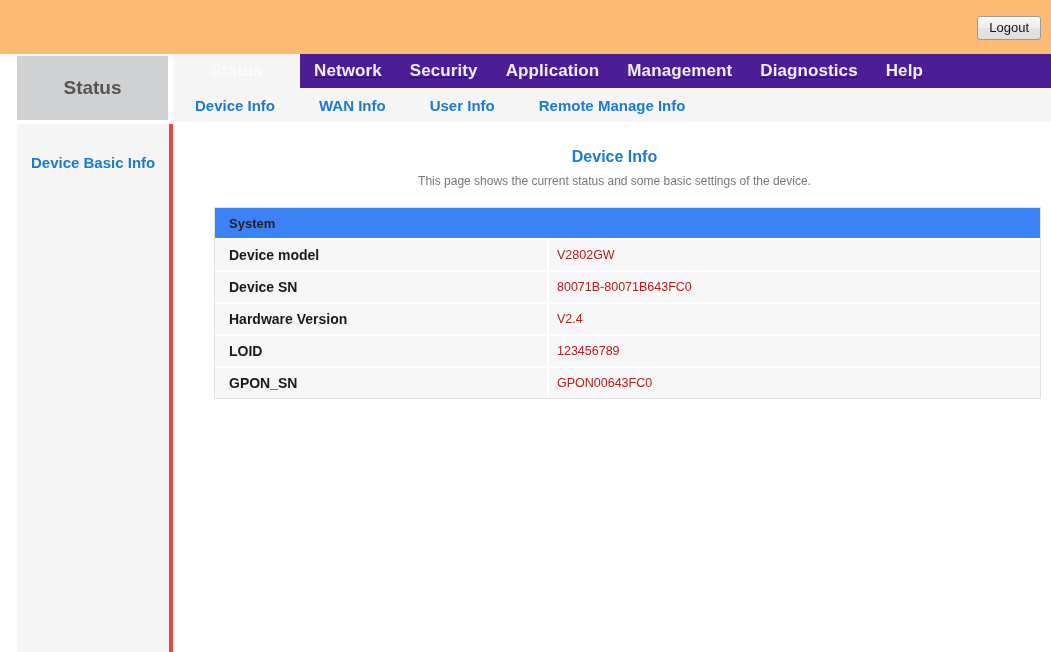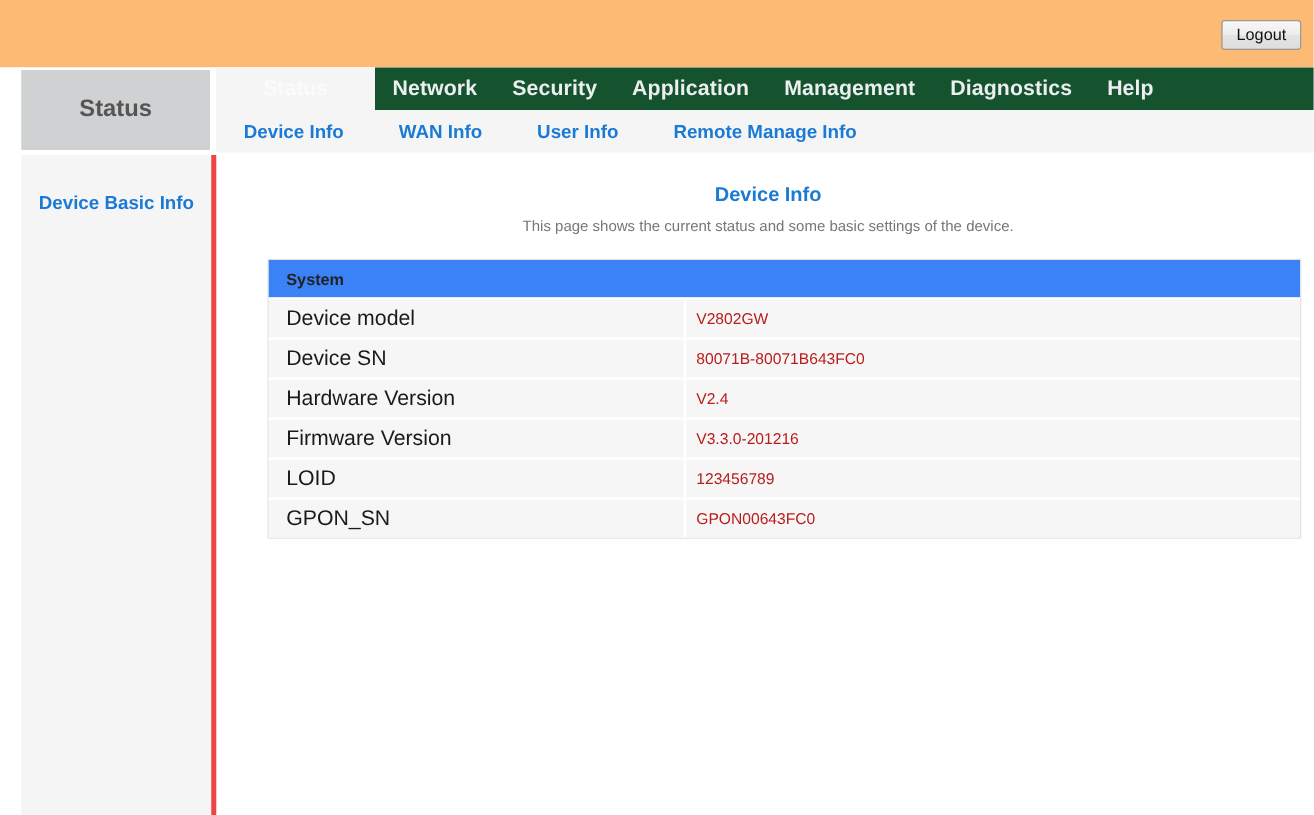--- a/index.html
+++ b/index.html
@@ -45,24 +45,25 @@
     position: relative;
     height: 34px;
     background: #ffffff;
   }
   .navbar {
     position: absolute;
     left: 300px;
     right: 0;
     top: 0;
     height: 34px;
-    background: #14532d;
-    display: flex;
-    align-items: center;
-    box-sizing: border-box;
+    background: #4c1d95;
+    display: flex;
+    align-items: center;
+    box-sizing: border-box;
+    text-decoration: underline;
   }
   .navbar .navitem {
     color: #eceef0;
     font-size: 17px;
     font-weight: bold;
     white-space: nowrap;
     cursor: pointer;
     padding: 0 14px;
     letter-spacing: 0.1px;
   }
@@ -185,22 +186,22 @@
     display: flex;
     height: 30px;
     align-items: center;
     background: #f6f6f6;
     border-top: 2px solid #ffffff;
   }
   .tcell-label {
     width: 332px;
     padding-left: 14px;
     box-sizing: border-box;
-    font-weight: normal;
-    font-size: 17px;
+    font-weight: bold;
+    font-size: 14px;
     color: #1a1a1a;
   }
   .tcell-value {
     flex: 1;
     padding-left: 8px;
     box-sizing: border-box;
     font-size: 12.5px;
     color: #b91c1c;
     border-left: 2px solid #ffffff;
     height: 30px;
@@ -256,24 +257,20 @@
     </div>
     <div class="trow">
       <div class="tcell-label">Device SN</div>
       <div class="tcell-value">80071B-80071B643FC0</div>
     </div>
     <div class="trow">
       <div class="tcell-label">Hardware Version</div>
       <div class="tcell-value">V2.4</div>
     </div>
     <div class="trow">
-      <div class="tcell-label">Firmware Version</div>
-      <div class="tcell-value">V3.3.0-201216</div>
-    </div>
-    <div class="trow">
       <div class="tcell-label">LOID</div>
       <div class="tcell-value">123456789</div>
     </div>
     <div class="trow">
       <div class="tcell-label">GPON_SN</div>
       <div class="tcell-value">GPON00643FC0</div>
     </div>
   </div>
 </div>
 

